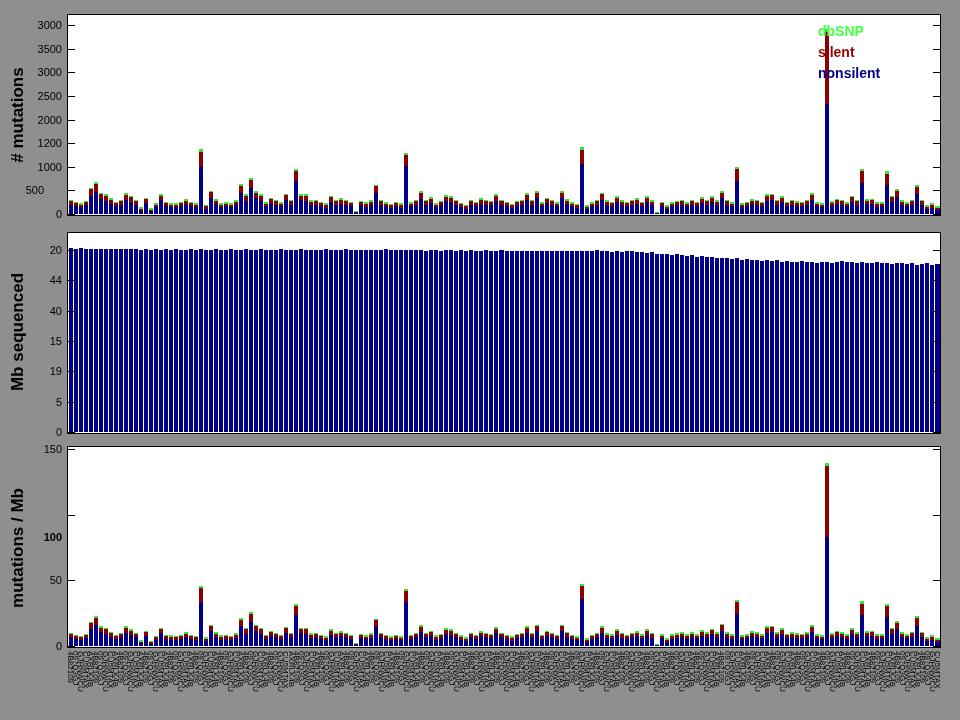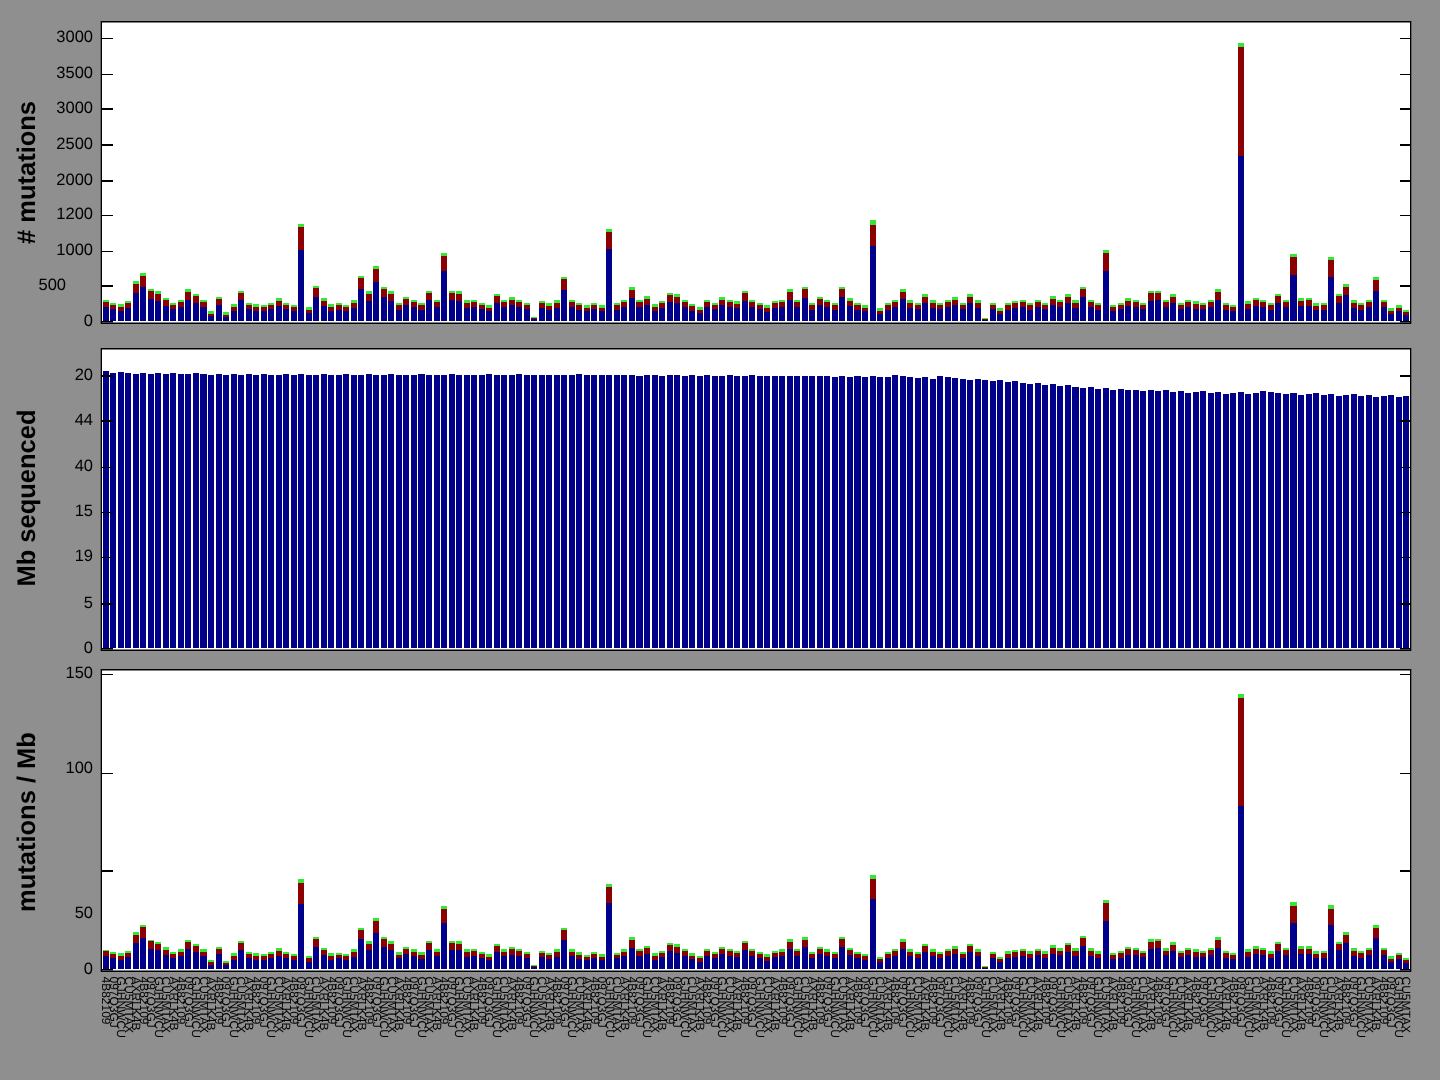--- a/index.html
+++ b/index.html
@@ -1325,25 +1325,30 @@
       <div class="yticklab" style="left: 24px; top: 426px;">0</div>
       <div class="yticklab" style="left: 24px; top: 396px;">5</div>
       <div class="yticklab" style="left: 24px; top: 365px;">19</div>
       <div class="yticklab" style="left: 24px; top: 335px;">15</div>
       <div class="yticklab" style="left: 24px; top: 305px;">40</div>
       <div class="yticklab" style="left: 24px; top: 274px;">44</div>
       <div class="yticklab" style="left: 24px; top: 244px;">20</div>
     </div>
   <div id="yt3">
       <div class="yticklab" style="left: 24px; top: 640px;">0</div>
-      <div class="yticklab" style="left: 24px; top: 603px;">50</div>
-      <div class="yticklab" style="left: 24px; top: 506px;">100</div>
+      <div class="yticklab" style="left: 24px; top: 574px;">50</div>
+      <div class="yticklab" style="left: 24px; top: 531px; font-weight: bold;">100</div>
       <div class="yticklab" style="left: 24px; top: 443px;">150</div>
     </div>
 
+  <div class="legend" id="legend">
+      <div style="color: rgb(68, 255, 68);">dbSNP</div>
+      <div style="color: rgb(153, 0, 0);">silent</div>
+      <div style="color: rgb(0, 0, 139);">nonsilent</div>
+    </div>
 
   <div class="xlabels" id="xlabels">
       <div class="xlab" style="left: 0px;">4B82109</div>
       <div class="xlab" style="left: 5.01149px;">097Q3GJ</div>
       <div class="xlab" style="left: 10.023px;">GJHNWCU</div>
       <div class="xlab" style="left: 15.0345px;">CU5MTAX</div>
       <div class="xlab" style="left: 20.046px;">AXRLK4B</div>
       <div class="xlab" style="left: 25.0575px;">4B82109</div>
       <div class="xlab" style="left: 30.069px;">097Q3GJ</div>
       <div class="xlab" style="left: 35.0805px;">GJHNWCU</div>

